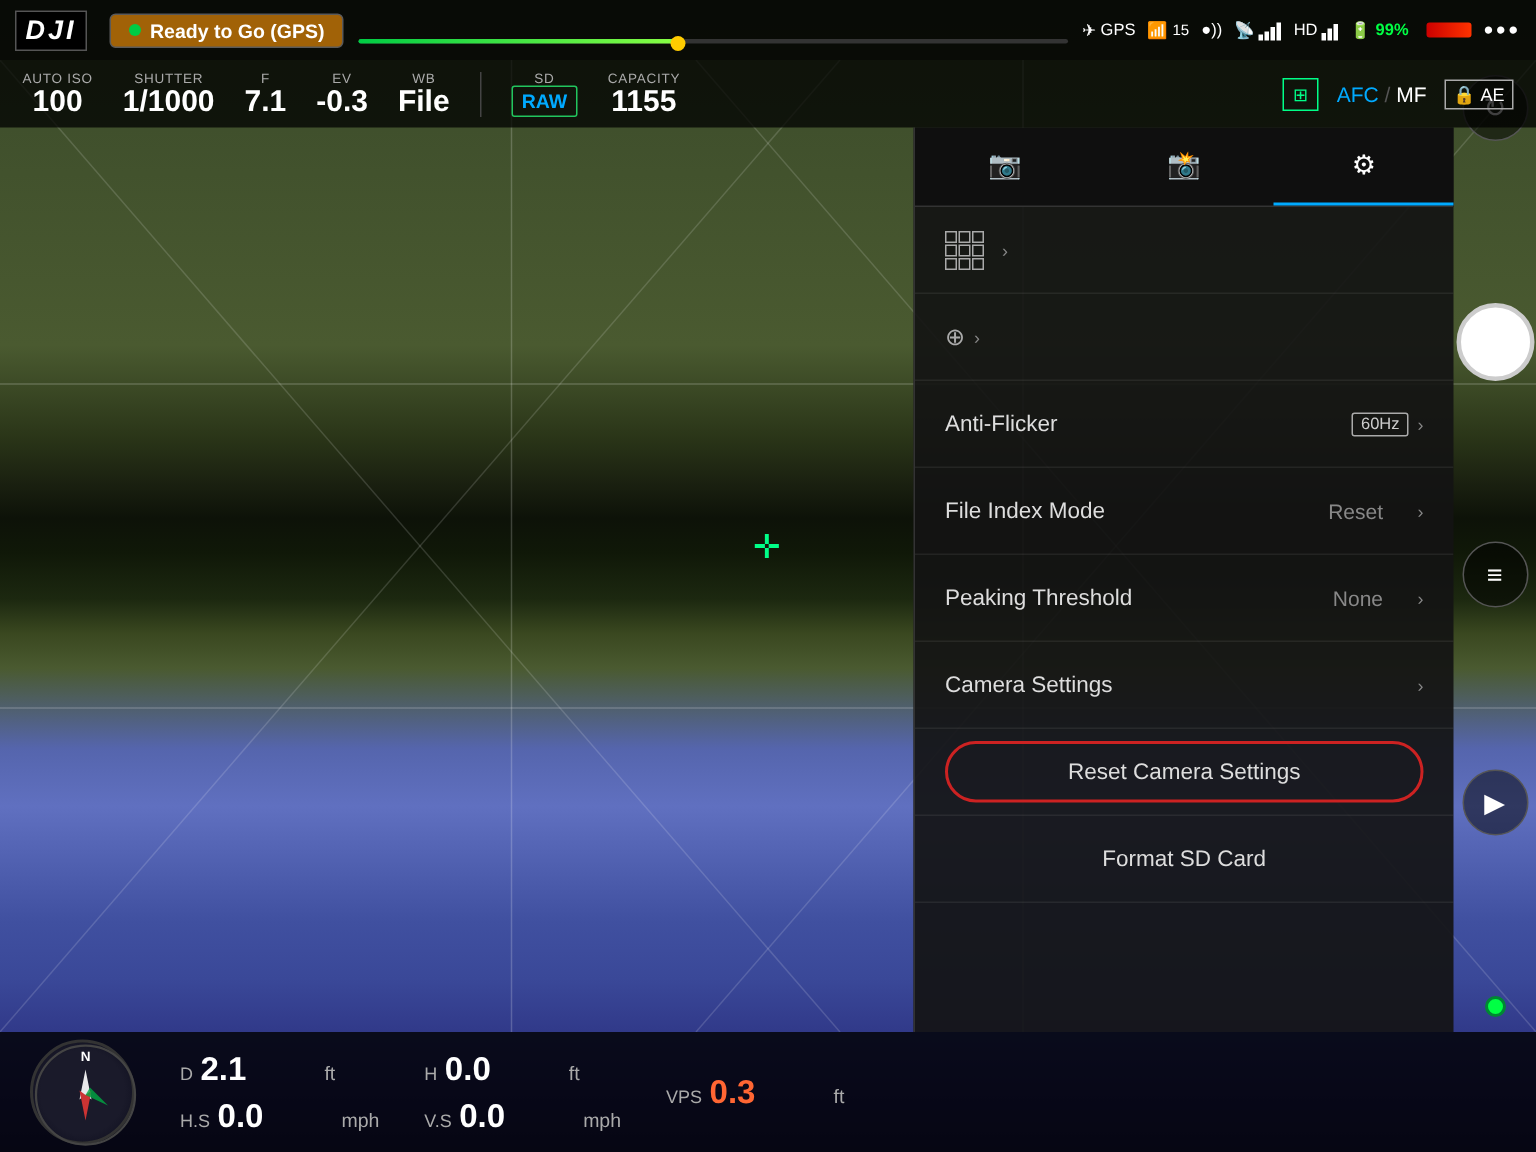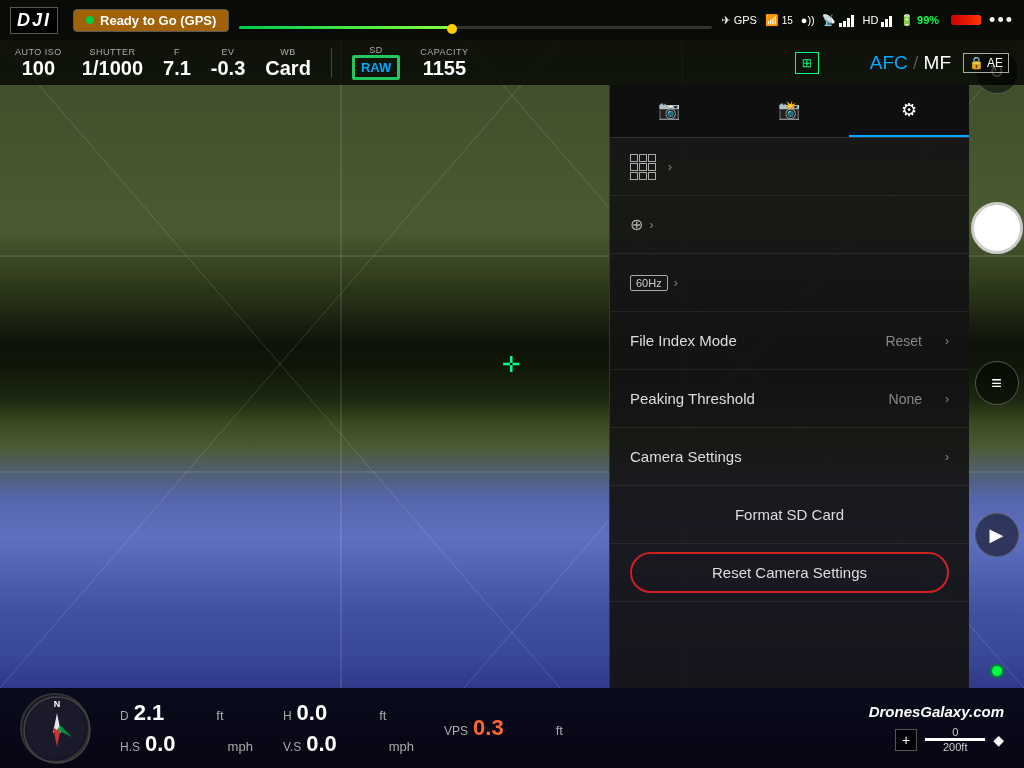--- a/index.html
+++ b/index.html
@@ -177,21 +177,21 @@
     }
 
     #cam-divider {
       width: 1px;
       height: 30px;
       background: #444;
     }
 
     #raw-badge {
       background: transparent;
-      border: 3px solid #22c55e;
+      border: 1px solid #22c55e;
       color: #00aaff;
       padding: 2px 6px;
       font-size: 13px;
       font-weight: bold;
       border-radius: 2px;
     }
 
     #capacity-section {
       display: flex;
       flex-direction: column;
@@ -208,22 +208,21 @@
     #grid-icon-btn {
       border: 1px solid #00ff88;
       padding: 3px 6px;
       color: #00ff88;
       font-size: 12px;
       cursor: pointer;
     }
 
     #afc-mf {
       color: #fff;
-      font-size: 19px;
-      margin-left: 39px;
+      font-size: 14px;
     }
     #afc-mf span.active { color: #00aaff; }
 
     #ae-label {
       color: #fff;
       font-size: 12px;
       border: 1px solid #aaa;
       padding: 2px 5px;
       display: flex;
       align-items: center;
@@ -654,21 +653,21 @@
   <div class="cam-param">
     <span class="cam-param-label">F</span>
     <span class="cam-param-value">7.1</span>
   </div>
   <div class="cam-param">
     <span class="cam-param-label">EV</span>
     <span class="cam-param-value">-0.3</span>
   </div>
   <div class="cam-param">
     <span class="cam-param-label">WB</span>
-    <span class="cam-param-value">Card</span>
+    <span class="cam-param-value">File</span>
   </div>
 
   <div id="cam-divider"></div>
 
   <div class="cam-param">
     <span class="cam-param-label">SD</span>
     <div id="raw-badge">RAW</div>
   </div>
 
   <div id="capacity-section" class="cam-param">
@@ -726,20 +725,21 @@
       </div>
       <span class="menu-item-icon">›</span>
     </div>
 
     <div class="menu-item">
       <div class="menu-item-badge" style="color:#aaa;font-size:16px;margin-right:6px;">⊕</div>
       <span class="menu-item-icon">›</span>
     </div>
 
     <div class="menu-item">
+      <span class="menu-item-label">Anti-Flicker</span>
       <div class="menu-item-badge">
         <span class="badge-box">60Hz</span>
       </div>
       <span class="menu-item-icon">›</span>
     </div>
 
     <div class="menu-item">
       <span class="menu-item-label">File Index Mode</span>
       <span class="menu-item-value">Reset</span>
       <span class="menu-item-icon">›</span>
@@ -749,27 +749,27 @@
       <span class="menu-item-label">Peaking Threshold</span>
       <span class="menu-item-value">None</span>
       <span class="menu-item-icon">›</span>
     </div>
 
     <div class="menu-item">
       <span class="menu-item-label">Camera Settings</span>
       <span class="menu-item-icon">›</span>
     </div>
 
-    <div class="menu-item" id="format-item">
-      <span class="menu-item-label">Format SD Card</span>
-    </div>
-
     <div class="menu-item" id="reset-item">
       <span class="menu-item-label" id="reset-item-label">Reset Camera Settings</span>
       <div id="reset-oval"></div>
+    </div>
+
+    <div class="menu-item" id="format-item">
+      <span class="menu-item-label">Format SD Card</span>
     </div>
 
   </div>
 </div>
 
 <div id="right-panel">
   <button class="right-btn" id="rotate-btn">
     <span>↻</span>
   </button>
 
@@ -828,25 +828,13 @@
   </div>
 
   <div class="stats-group">
     <div class="stat-row">
       <span class="stat-label">VPS</span>
       <span class="stat-value highlight">0.3</span>
       <span class="stat-unit">ft</span>
     </div>
   </div>
 
-  <div id="bottom-right">
-    <span id="brand-text">DronesGalaxy.com</span>
-    <div id="map-scale">
-      <button id="zoom-plus">+</button>
-      <div id="scale-bar">
-        <span>0</span>
-        <div id="scale-line"></div>
-        <span>200ft</span>
-      </div>
-      <span id="diamond-icon">◆</span>
-    </div>
-  </div>
 </div>
 
 </body></html>

